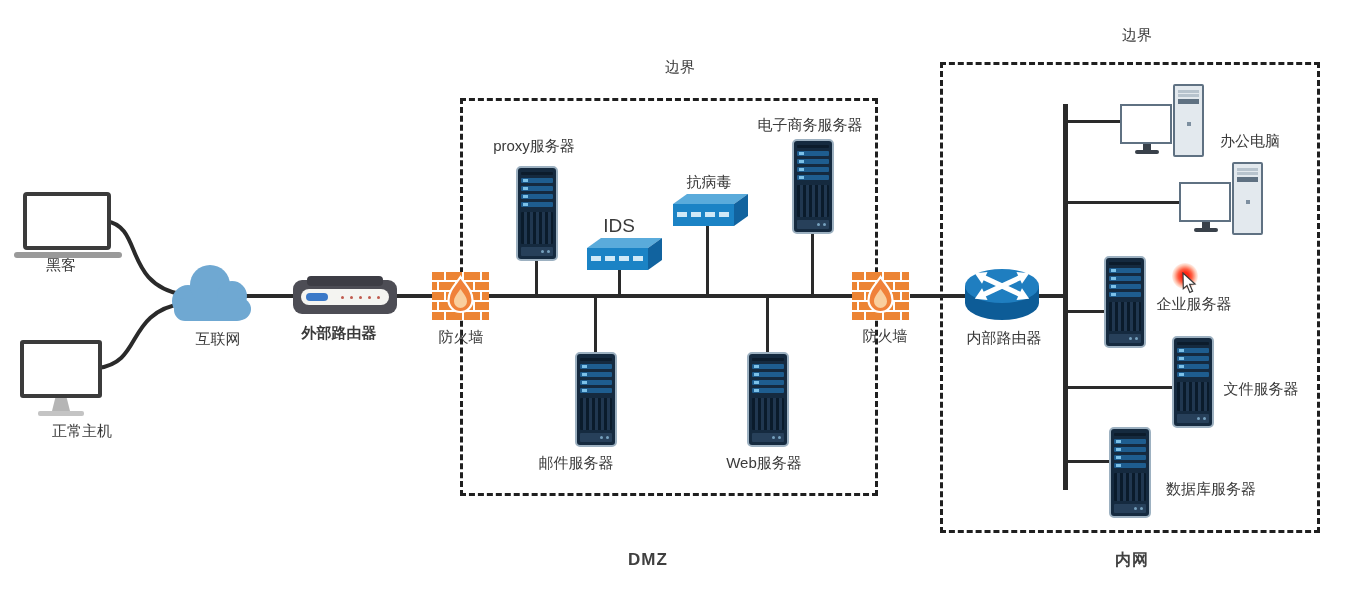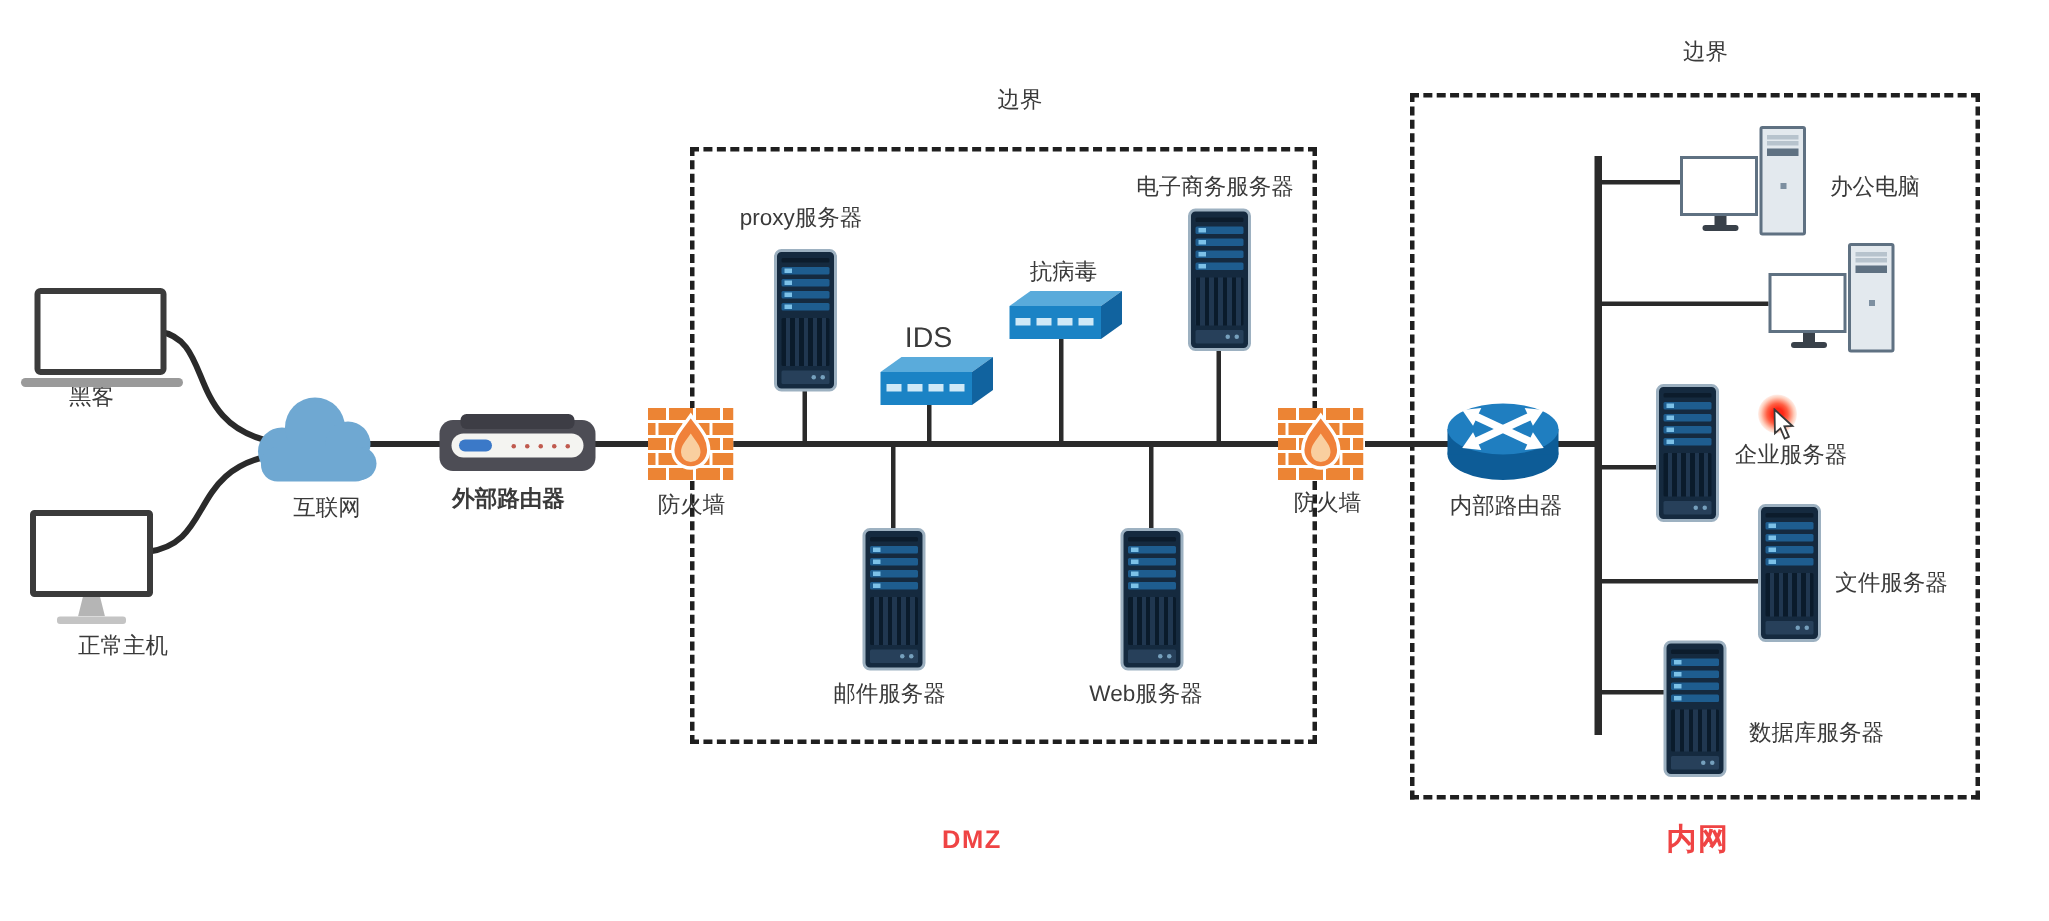--- a/index.html
+++ b/index.html
@@ -2,21 +2,21 @@
 <html><head>
 <meta charset="utf-8">
 <style>
   html,body{margin:0;padding:0;background:#ffffff;}
   #canvas{position:relative;width:1366px;height:614px;background:#ffffff;overflow:hidden;
           font-family:"Liberation Sans","DejaVu Sans",sans-serif;}
 
   
   .zone{position:absolute;border:3px dashed #1f1f1f;box-sizing:border-box;}
   .lbl{position:absolute;font-size:15px;color:#3a3a3a;text-align:center;white-space:nowrap;line-height:18px;}
-  .zone-name{font-weight:bold;font-size:17px;color:#ef4444;letter-spacing:1px;}
+  .zone-name{font-weight:bold;font-size:17px;color:#404040;letter-spacing:1px;}
 
   
   .ln{position:absolute;background:#2a2a2a;}
 
   
   .server{position:absolute;width:42px;height:95px;background:#152a3f;border:2px solid #9db1c1;
           border-radius:5px;box-sizing:border-box;padding:4px 3px 3px;display:flex;flex-direction:column;z-index:3;}
   .server .cap{height:3px;background:#0c1c2c;border-radius:1px;}
   .server .bars{margin-top:3px;}
   .server .bars i{display:block;height:5px;background:#1e5d8f;border-radius:1px;margin-bottom:3px;position:relative;}
@@ -63,21 +63,21 @@
 <body>
 
 <div id="canvas">
 
   <div class="zone" style="left:460px;top:98px;width:418px;height:398px;"></div>
   <div class="zone" style="left:940px;top:62px;width:380px;height:471px;"></div>
 
   <div class="lbl" style="left:630px;top:58px;width:100px;">边界</div>
   <div class="lbl" style="left:1087px;top:26px;width:100px;">边界</div>
   <div class="lbl zone-name" style="left:598px;top:551px;width:100px;">DMZ</div>
-  <div class="lbl zone-name" style="left:1082px;top:551px;width:100px;font-size:20px;">内网</div>
+  <div class="lbl zone-name" style="left:1082px;top:551px;width:100px;font-size:16px;">内网</div>
 
   <svg class="icon-abs" style="left:94px;top:210px;z-index:2;" width="96" height="172" viewBox="0 0 96 172">
     <path d="M 12 11 C 50 17, 28 74, 90 85" fill="none" stroke="#2a2a2a" stroke-width="4" stroke-linecap="round"></path>
     <path d="M 4 158 C 50 152, 30 103, 90 93" fill="none" stroke="#2a2a2a" stroke-width="4" stroke-linecap="round"></path>
   </svg>
 
   <div class="ln" style="left:246px;top:294px;width:50px;height:4px;"></div>
   <div class="ln" style="left:394px;top:294px;width:42px;height:4px;"></div>
   <div class="ln" style="left:486px;top:294px;width:368px;height:4px;"></div>
   <div class="ln" style="left:910px;top:294px;width:56px;height:4px;"></div>
@@ -258,21 +258,21 @@
         <i></i>
         <i></i>
         <i></i>
       </div>
       <div class="vents"></div>
       <div class="foot">
         <i></i>
         <i></i>
       </div>
   </div>
-  <div class="lbl" style="left:547px;top:454px;width:92px;">邮件服务器</div>
+  <div class="lbl" style="left:530px;top:454px;width:92px;">邮件服务器</div>
 
   <div class="server" style="left:747px;top:352px;">
     <div class="cap"></div>
       <div class="bars">
         <i></i>
         <i></i>
         <i></i>
         <i></i>
       </div>
       <div class="vents"></div>
@@ -306,21 +306,21 @@
     <div class="tower">
         <div class="s1"></div>
         <div class="s2"></div>
         <div class="s3"></div>
         <div class="dot"></div>
       </div>
     <div class="mon"></div>
       <div class="mstand"></div>
       <div class="mbase"></div>
   </div>
-  <div class="lbl" style="left:1204px;top:116px;width:92px;">办公电脑</div>
+  <div class="lbl" style="left:1204px;top:132px;width:92px;">办公电脑</div>
 
   <div class="ws" style="left:1179px;top:162px;">
     <div class="tower">
         <div class="s1"></div>
         <div class="s2"></div>
         <div class="s3"></div>
         <div class="dot"></div>
       </div>
     <div class="mon"></div>
       <div class="mstand"></div>

